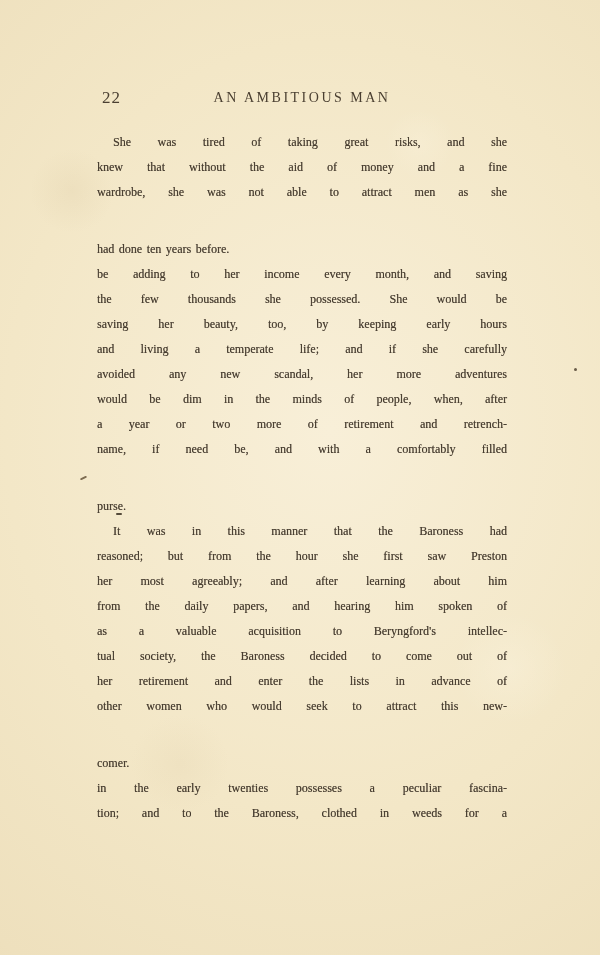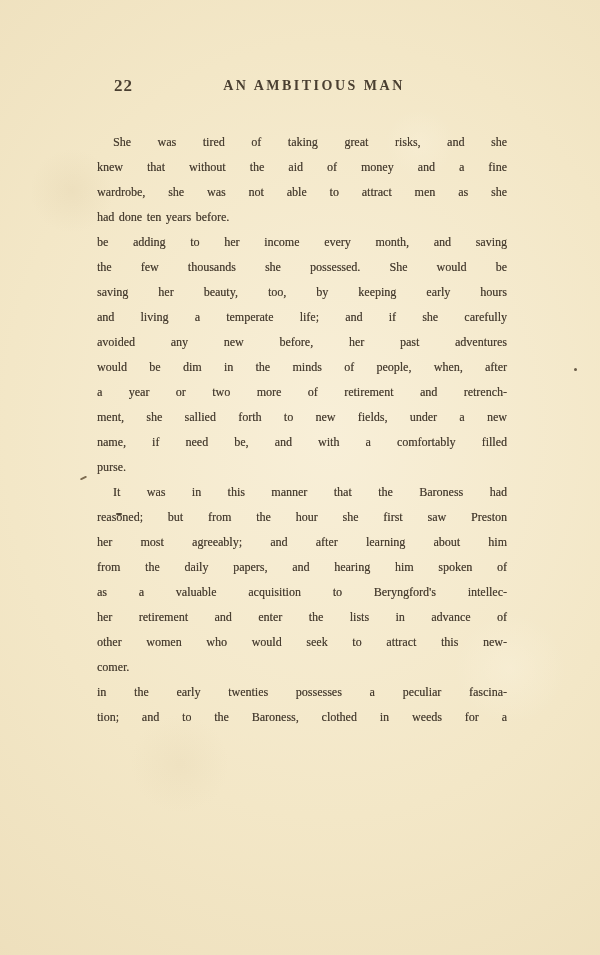--- a/index.html
+++ b/index.html
@@ -28,27 +28,26 @@
     inset: 0;
     background:
       radial-gradient(circle 60px at 12% 20%, rgba(210,190,150,0.18), transparent 70%),
       radial-gradient(circle 80px at 85% 70%, rgba(255,250,235,0.25), transparent 70%),
       radial-gradient(circle 70px at 30% 80%, rgba(215,196,158,0.15), transparent 70%),
       radial-gradient(circle 50px at 70% 15%, rgba(255,250,235,0.2), transparent 70%);
     pointer-events: none;
   }
   .header {
     position: absolute;
-    top: 76px;
+    top: 88px;
     left: 97px;
     width: 410px;
     height: 20px;
-    font-weight: 700;
+    font-weight: 400;
     color: #4a3f31;
-    margin-left: 12px;
   }
   .pagenum {
     position: absolute;
     left: 5px;
     top: 0;
     font-size: 17px;
     letter-spacing: 1px;
   }
   .running {
     position: absolute;
@@ -70,21 +69,21 @@
     word-spacing: 1.5px;
   }
   .line {
     height: 25px;
     line-height: 25px;
     text-align: justify;
     text-align-last: justify;
     white-space: nowrap;
   }
   .line.indent { padding-left: 16px; }
-  .line.endline { text-align-last: left; }
+  .line.endline { text-align-last: left; margin-top: 32px; }
   .speck {
     position: absolute;
     pointer-events: none;
   }
   .speck.dot-right {
     left: 574px; top: 368px;
     width: 3px; height: 3px;
     border-radius: 50%;
     background: #6a5d49;
   }
@@ -113,31 +112,31 @@
 
   <div class="pagetext">
       <div class="line indent">She was tired of taking great risks, and she</div>
       <div class="line">knew that without the aid of money and a fine</div>
       <div class="line">wardrobe, she was not able to attract men as she</div>
       <div class="line endline">had done ten years before.</div>
       <div class="line">be adding to her income every month, and saving</div>
       <div class="line">the few thousands she possessed.  She would be</div>
       <div class="line">saving her beauty, too, by keeping early hours</div>
       <div class="line">and living a temperate life; and if she carefully</div>
-      <div class="line">avoided any new before, her past adventures</div>
+      <div class="line">avoided any new scandal, her more adventures</div>
       <div class="line">would be dim in the minds of people, when, after</div>
       <div class="line">a year or two more of retirement and retrench-</div>
-      <div class="line">ment, she sallied forth to new fields, under a new</div>
       <div class="line">name, if need be, and with a comfortably filled</div>
       <div class="line endline">purse.</div>
       <div class="line indent">It was in this manner that the Baroness had</div>
       <div class="line">reasoned; but from the hour she first saw Preston</div>
       <div class="line">her most agreeably; and after learning about him</div>
       <div class="line">from the daily papers, and hearing him spoken of</div>
       <div class="line">as a valuable acquisition to Beryngford's intellec-</div>
+      <div class="line">tual society, the Baroness decided to come out of</div>
       <div class="line">her retirement and enter the lists in advance of</div>
       <div class="line">other women who would seek to attract this new-</div>
       <div class="line endline">comer.</div>
       <div class="line">in the early twenties possesses a peculiar fascina-</div>
       <div class="line">tion; and to the Baroness, clothed in weeds for a</div>
     </div>
 
   <span class="speck dot-right"></span>
   <span class="speck fleck-left"></span>
   <span class="speck dash-itwas"></span>

